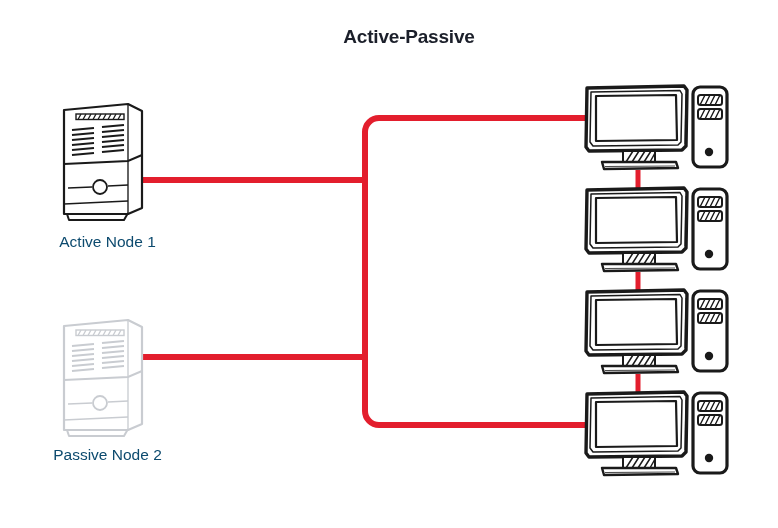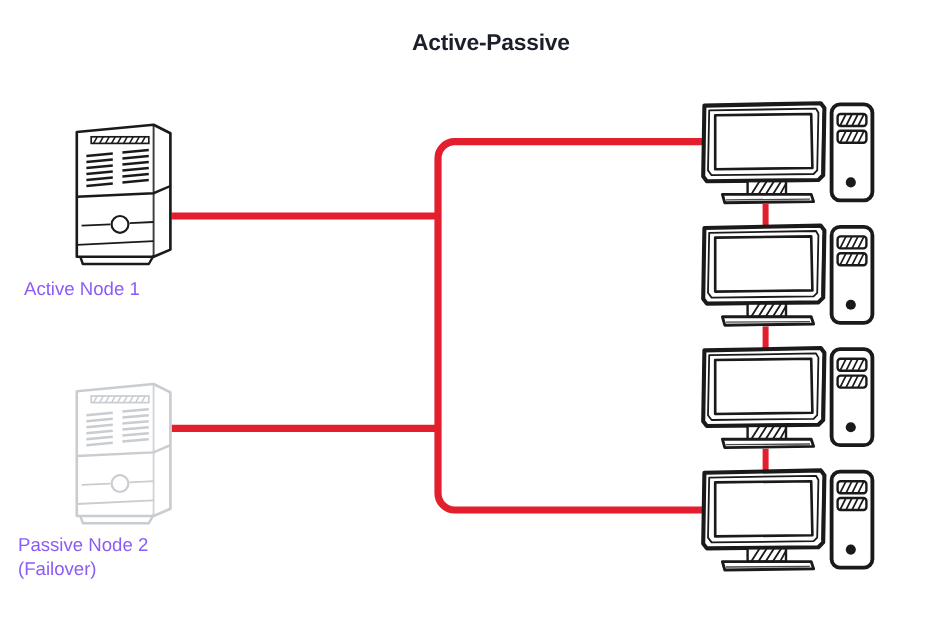--- a/index.html
+++ b/index.html
@@ -24,23 +24,24 @@
     width: 730px;
     text-align: center;
     font-size: 19px;
     font-weight: bold;
     color: #1b1f2a;
     letter-spacing: -0.2px;
     margin-left: 44px;
   }
   .node-label {
     position: absolute;
+    text-align: center;
     font-size: 15.5px;
     line-height: 20px;
-    color: #8b5cf6;
+    color: #0c4a6e;
     white-space: nowrap;
   }
   .node-label .line2 { display: block; }
   #active-label  { left: 20px; top: 232px; width: 175px; }
   #passive-label { left: 15px; top: 445px; width: 185px; }
   svg.layer {
     position: absolute;
     left: 0;
     top: 0;
     width: 778px;
@@ -183,16 +184,15 @@
       </g>
     </g>
   </svg>
 
   <div class="node-label" id="active-label">
     <span>Active Node 1</span>
   </div>
 
   <div class="node-label" id="passive-label">
     <span>Passive Node 2</span>
-    <span class="line2">(Failover)</span>
   </div>
 
 </div>
 
 </body></html>

